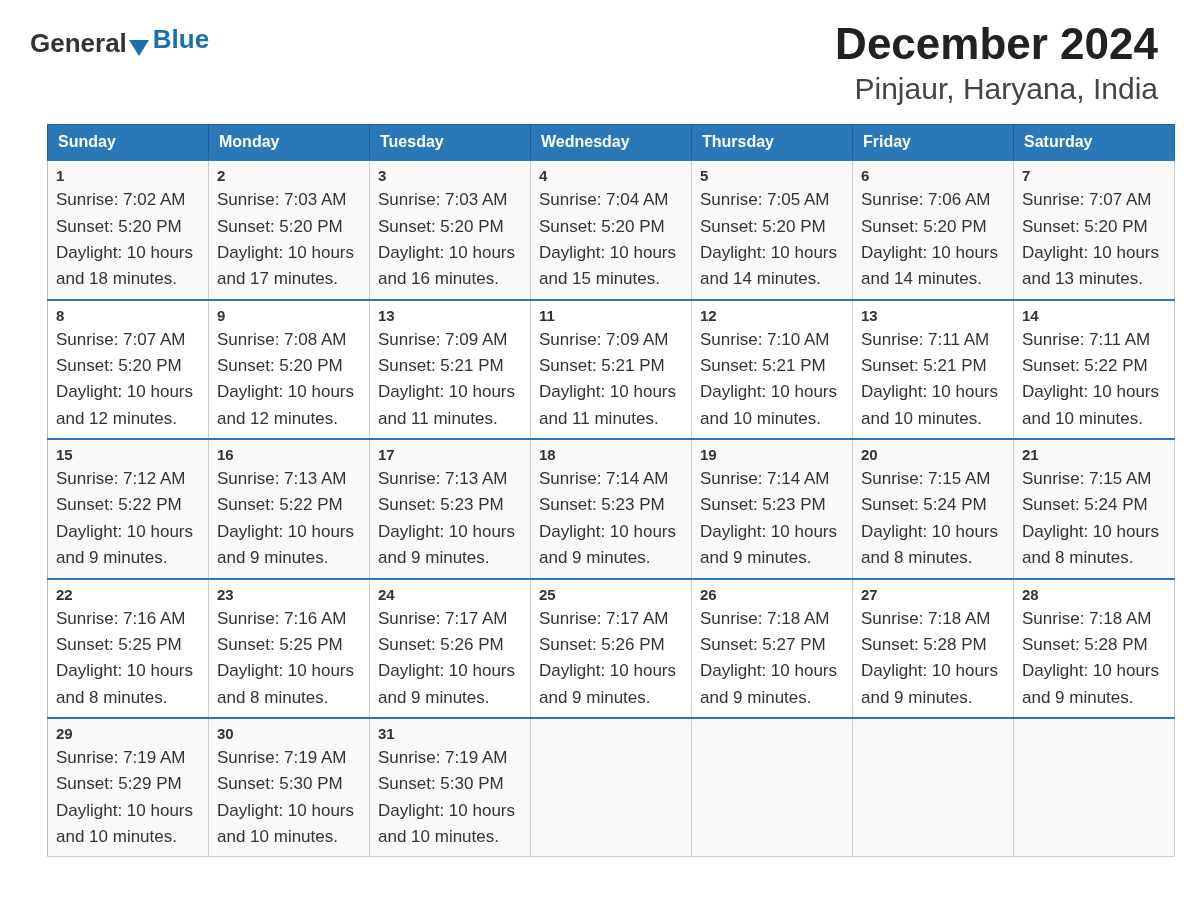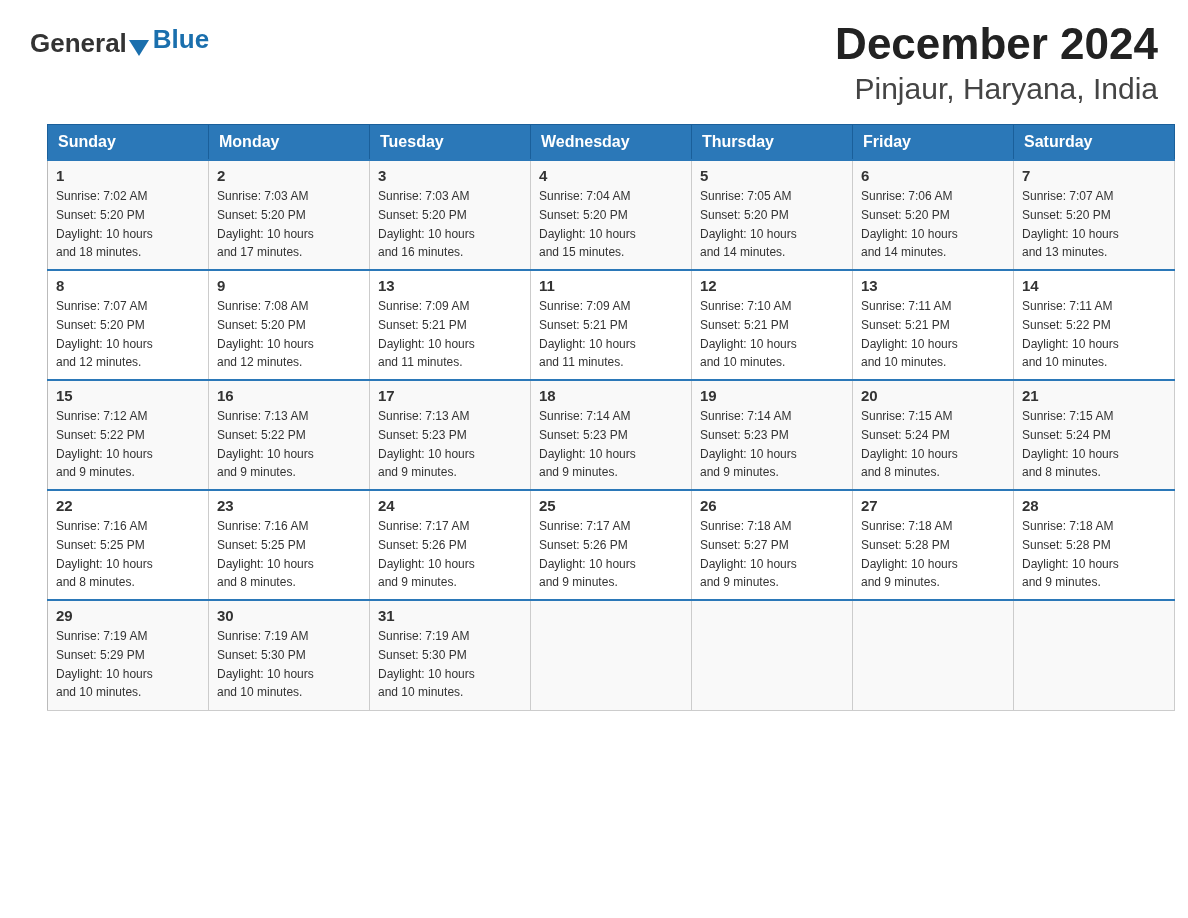--- a/index.html
+++ b/index.html
@@ -87,21 +87,21 @@
       min-height: 90px;
       height: 110px;
     }
     .day-number {
       font-size: 15px;
       font-weight: bold;
       margin-bottom: 3px;
       display: block;
     }
     .day-info {
-      font-size: 12px;
+      font-size: 17px;
       line-height: 1.55;
       color: #333;
     }
     .calendar tr td {
       background: #fff;
     }
     .calendar tr:nth-child(odd) td {
       background: #f9f9f9;
     }
     .calendar td.empty {

